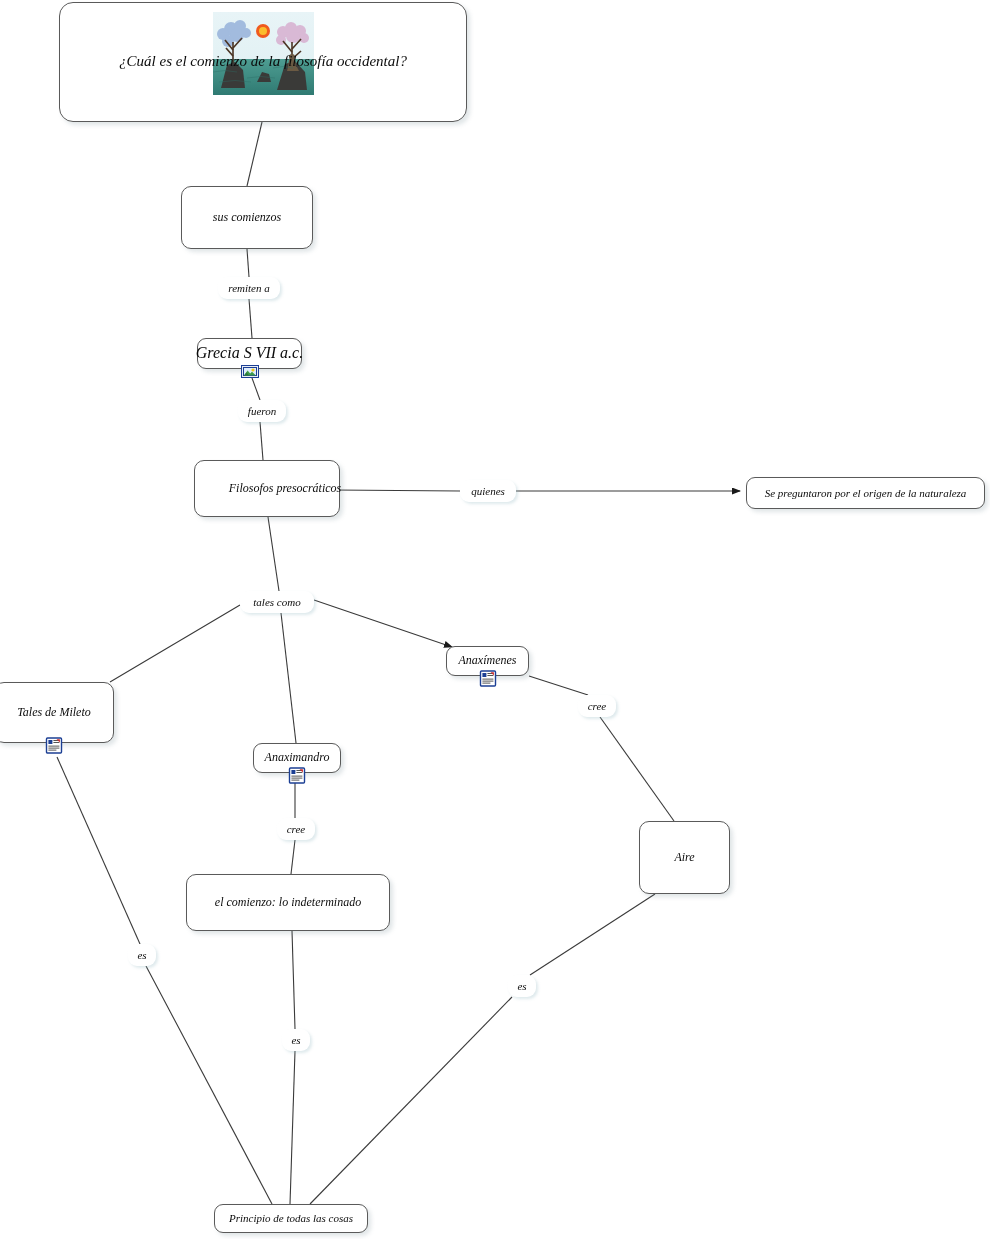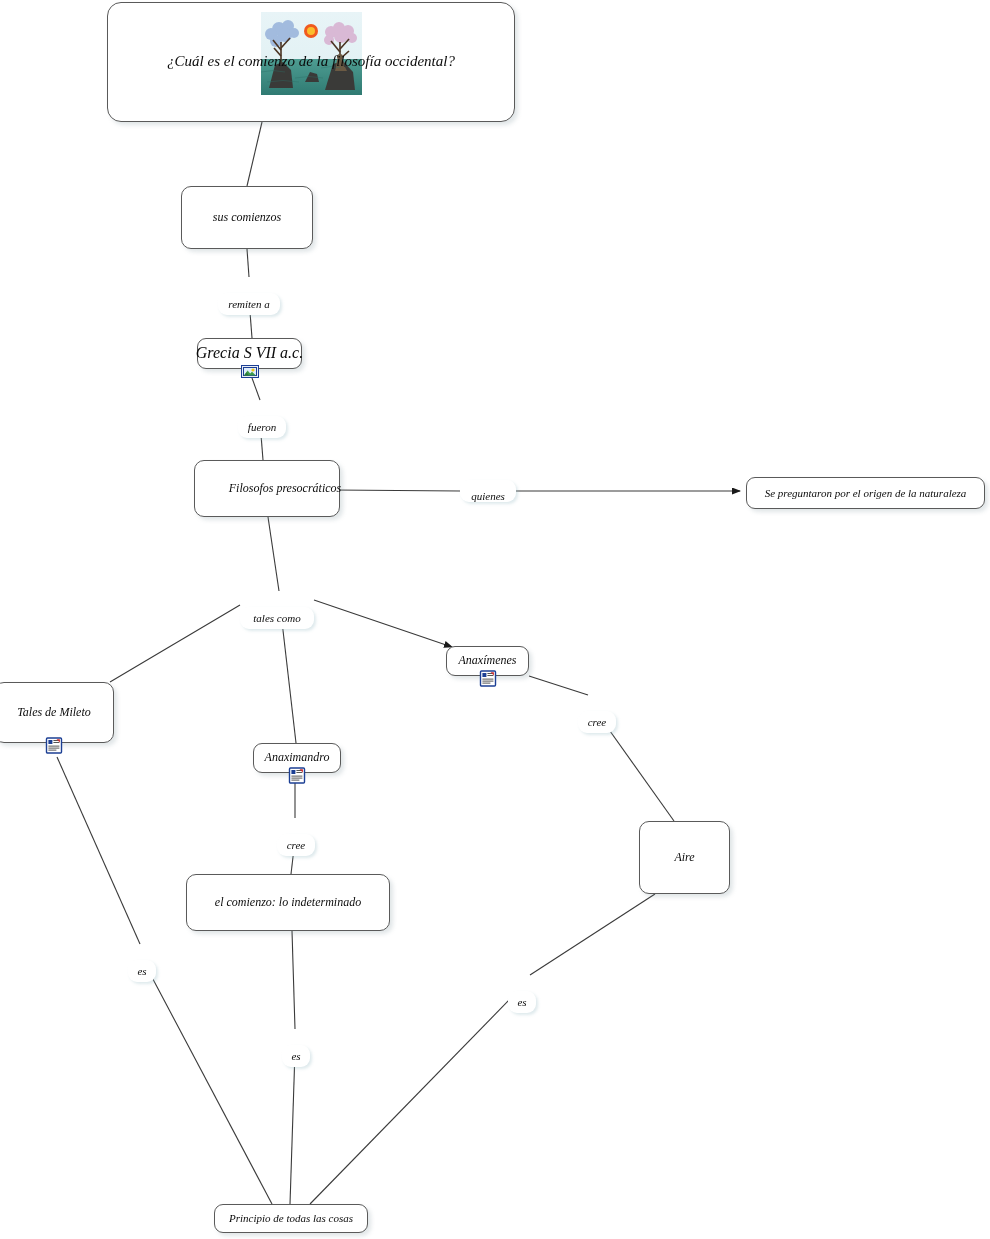--- a/index.html
+++ b/index.html
@@ -66,21 +66,20 @@
     background: #ffffff;
     border-radius: 9px;
     box-shadow: 2px 2px 3px rgba(150,185,195,0.30);
     display: flex;
     align-items: center;
     justify-content: center;
     font-style: italic;
     color: #0b0b0b;
     white-space: nowrap;
     z-index: 3;
-    margin-top: 16px;
   }
 
   
   .res-icon {
     position: absolute;
     width: 18px;
     height: 17px;
     z-index: 5;
   }
 </style>
@@ -114,21 +113,21 @@
         <path d="M 57,757 L 140,944" fill="none" stroke="#3a3a3a" stroke-width="1.1"></path>
         <path d="M 146,966 L 272,1204" fill="none" stroke="#3a3a3a" stroke-width="1.1"></path>
         <path d="M 292,931 L 295,1029" fill="none" stroke="#3a3a3a" stroke-width="1.1"></path>
         <path d="M 295,1051 L 290,1204" fill="none" stroke="#3a3a3a" stroke-width="1.1"></path>
         <path d="M 655,894 L 530,975" fill="none" stroke="#3a3a3a" stroke-width="1.1"></path>
         <path d="M 512,997 L 310,1204" fill="none" stroke="#3a3a3a" stroke-width="1.1"></path>
       </g>
   </svg>
 
   <div id="nodes-group">
-      <div class="node root" style="left: 59px; top: 2px; width: 408px; height: 120px; font-size: 15px; margin-left: 48px;">
+      <div class="node root" style="left: 59px; top: 2px; width: 408px; height: 120px; font-size: 15px;">
         <div class="root-art"><svg viewBox="0 0 101 83" width="101" height="83" preserveAspectRatio="none">
             <defs>
               <linearGradient id="skyg" x1="0" y1="0" x2="0" y2="1">
                 <stop offset="0%" stop-color="#e8f4f7"></stop>
                 <stop offset="100%" stop-color="#dff0f2"></stop>
               </linearGradient>
               <linearGradient id="seag" x1="0" y1="0" x2="0" y2="1">
                 <stop offset="0%" stop-color="#4e9d92"></stop>
                 <stop offset="100%" stop-color="#2f7a72"></stop>
               </linearGradient>
@@ -251,21 +250,21 @@
       </div>
     </div>
 
   <div id="linkphrases-group">
       <div class="linkphrase" style="left: 218px; top: 277px; width: 62px; height: 22px; font-size: 11px;">
         <span>remiten a</span>
       </div>
       <div class="linkphrase" style="left: 238px; top: 400px; width: 48px; height: 22px; font-size: 11px;">
         <span>fueron</span>
       </div>
-      <div class="linkphrase" style="left: 460px; top: 464px; width: 56px; height: 22px; font-size: 11px; align-items: flex-end;">
+      <div class="linkphrase" style="left: 460px; top: 480px; width: 56px; height: 22px; font-size: 11px;">
         <span>quienes</span>
       </div>
       <div class="linkphrase" style="left: 240px; top: 591px; width: 74px; height: 22px; font-size: 11px;">
         <span>tales como</span>
       </div>
       <div class="linkphrase" style="left: 578px; top: 695px; width: 38px; height: 22px; font-size: 11px;">
         <span>cree</span>
       </div>
       <div class="linkphrase" style="left: 277px; top: 818px; width: 38px; height: 22px; font-size: 11px;">
         <span>cree</span>

